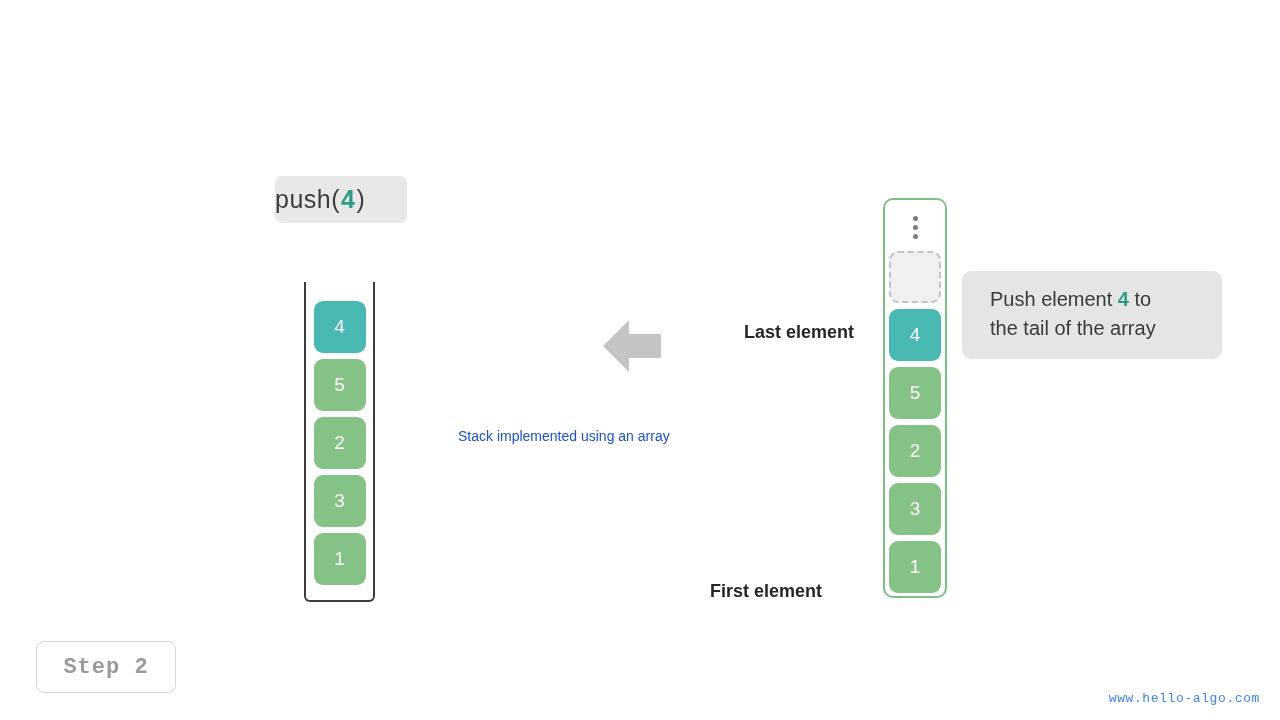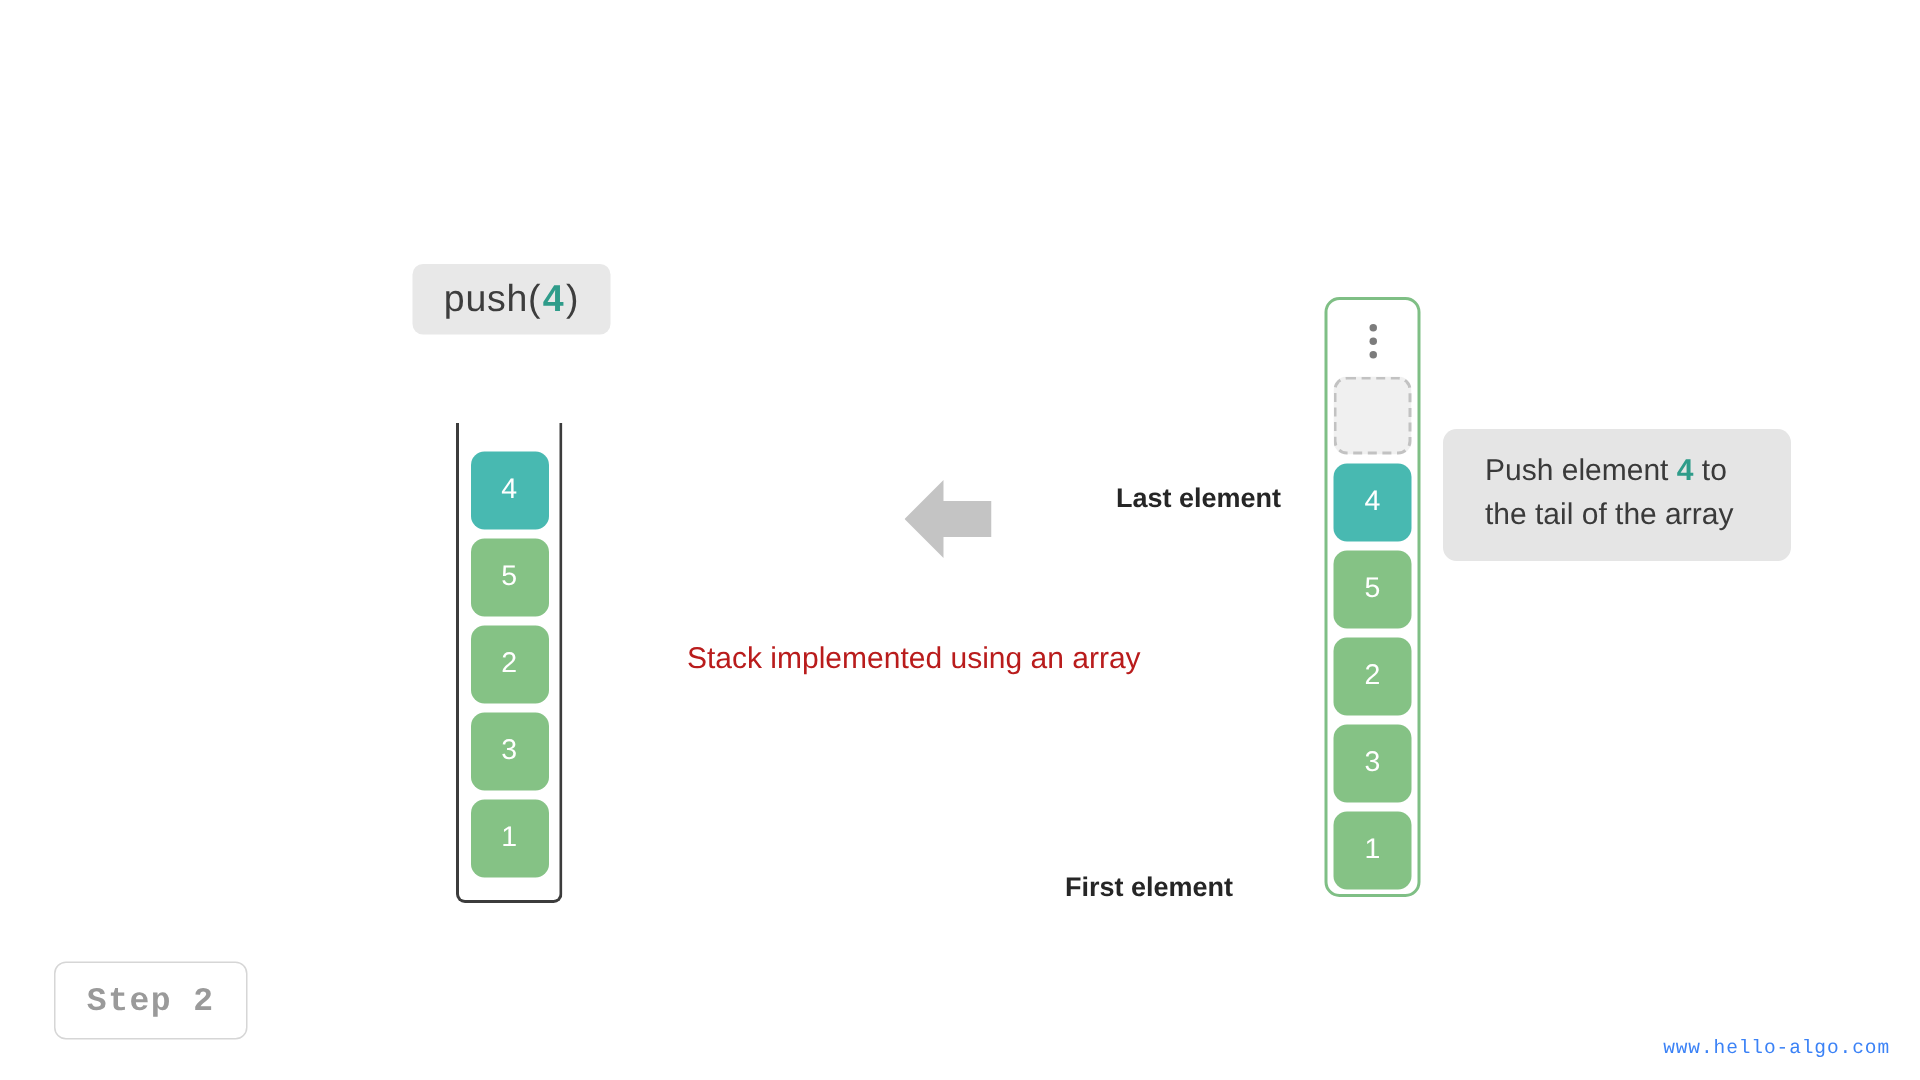--- a/index.html
+++ b/index.html
@@ -20,21 +20,20 @@
   .op-badge {
     position: absolute;
     left: 275px;
     top: 176px;
     width: 132px;
     height: 47px;
     background: #e8e8e8;
     border-radius: 7px;
     display: flex;
     align-items: center;
-    justify-content: center;
     font-size: 25px;
     color: #3d3d3d;
     letter-spacing: 0.5px;
     font-family: "Liberation Sans", sans-serif;
   }
   .op-badge .accent { color: #2f9c8a; font-weight: bold; padding: 0 1px; }
 
   
   .stack-left {
     position: absolute;
@@ -138,47 +137,47 @@
     color: #262626;
     white-space: nowrap;
   }
   #label-last { left: 720px; top: 322px; margin-left: 24px; }
   #label-first { left: 710px; top: 556px; margin-top: 25px; }
 
   .caption {
     position: absolute;
     left: 458px;
     top: 428px;
-    font-size: 20px;
-    color: #b91c1c;
+    font-size: 14px;
+    color: #1d4ed8;
     white-space: nowrap;
   }
 
   
   .tooltip {
     position: absolute;
     left: 962px;
-    top: 286px;
-    width: 232px;
+    top: 271px;
+    width: 260px;
     box-sizing: border-box;
     padding: 14px 11px 16px 28px;
     background: #e5e5e5;
     border-radius: 9px;
     font-size: 20px;
     line-height: 29px;
     color: #3a3a3a;
   }
   .tooltip .accent { color: #2f9c8a; font-weight: bold; }
 
   
   .step-badge {
     position: absolute;
     left: 36px;
     top: 641px;
-    width: 129px;
+    width: 140px;
     height: 52px;
     background: #ffffff;
     border: 1px solid #d6d6d6;
     border-radius: 8px;
     display: flex;
     align-items: center;
     justify-content: center;
     font-family: "Liberation Mono", monospace;
     font-size: 22px;
     font-weight: bold;

